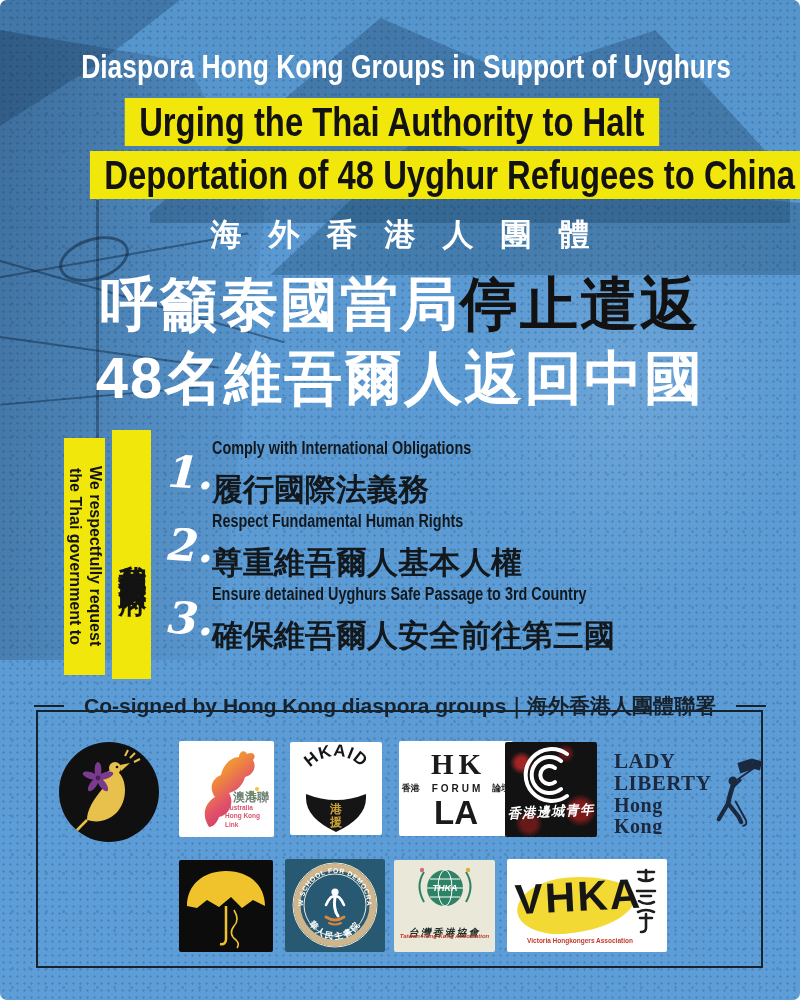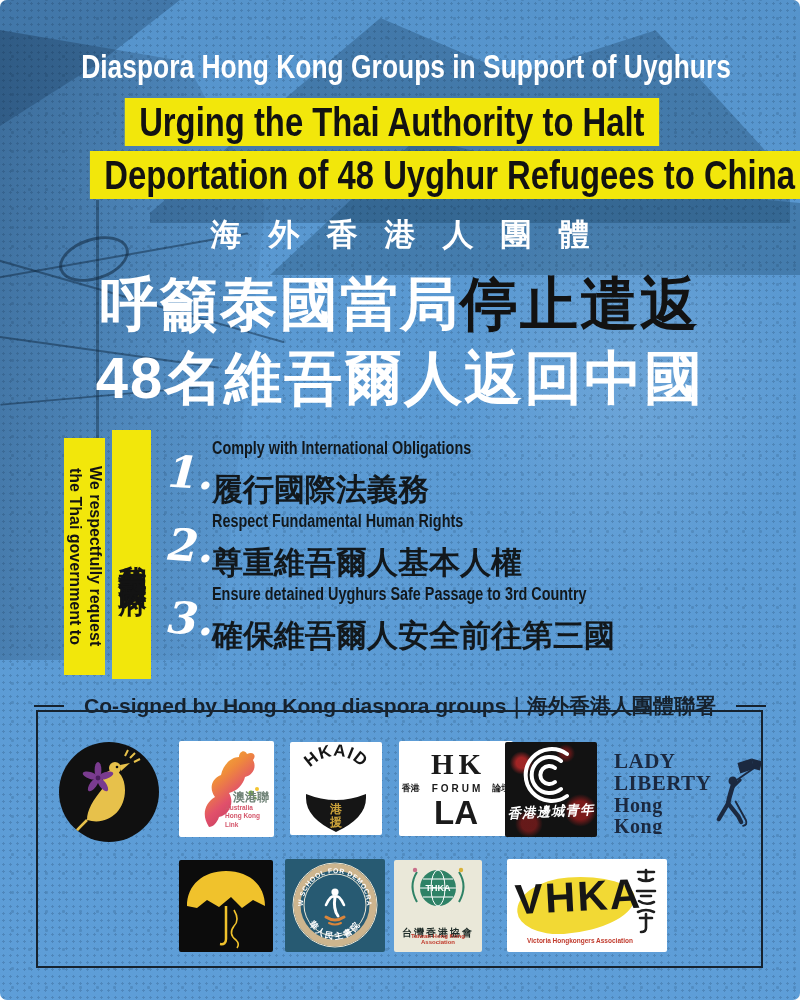--- a/index.html
+++ b/index.html
@@ -86,21 +86,21 @@
                      radial-gradient(circle at 82% 72%,rgba(160,30,30,.75) 0 9%,transparent 16%),
                      radial-gradient(circle at 66% 12%,rgba(150,28,28,.6) 0 4%,transparent 9%),
                      radial-gradient(circle at 26% 86%,rgba(170,32,32,.55) 0 7%,transparent 13%),
                      #121212;}
   .lg-lady{left:576px;top:42px;width:150px;height:80px;display:flex;align-items:center;gap:4px;}
   .lady-txt{font-family:"Liberation Serif",serif;font-weight:700;color:#1b2940;
             font-size:21px;line-height:1.04;letter-spacing:.5px;}
   .lady-txt .l3{font-size:20px;}
   .lg-umb{left:141px;top:148px;width:94px;height:92px;background:#0c0c0c;border-radius:2px;}
   .lg-nsd{left:247px;top:147px;width:100px;height:93px;background:#275a72;border-radius:2px;}
-  .lg-thka{left:356px;top:148px;width:88px;height:92px;background:#eae8d9;border-radius:2px;text-align:center;}
+  .lg-thka{left:356px;top:148px;width:101px;height:92px;background:#eae8d9;border-radius:2px;text-align:center;font-style:italic;}
   .lg-vhka{left:469px;top:147px;width:160px;height:93px;background:#fff;border-radius:2px;}
 
   .kg-zh{position:absolute;right:5px;top:50%;font-size:12px;font-weight:700;color:#6f8276;}
   .kg-en{position:absolute;right:3px;top:66%;width:46px;font-size:6.5px;line-height:1.25;
          color:#d4556a;font-weight:700;}
   .out-zh{position:absolute;left:0;right:0;top:64%;text-align:center;color:#fff;
           font-size:13.5px;font-weight:700;font-style:italic;transform:rotate(-3deg);letter-spacing:1px;}
   .thka-zh{position:absolute;left:0;right:0;top:62%;font-size:10px;font-weight:700;
            letter-spacing:2px;color:#1d2a26;margin-top:9px;}
   .thka-en{position:absolute;left:0;right:0;top:79%;font-size:6px;color:#c0392b;font-weight:700;}

